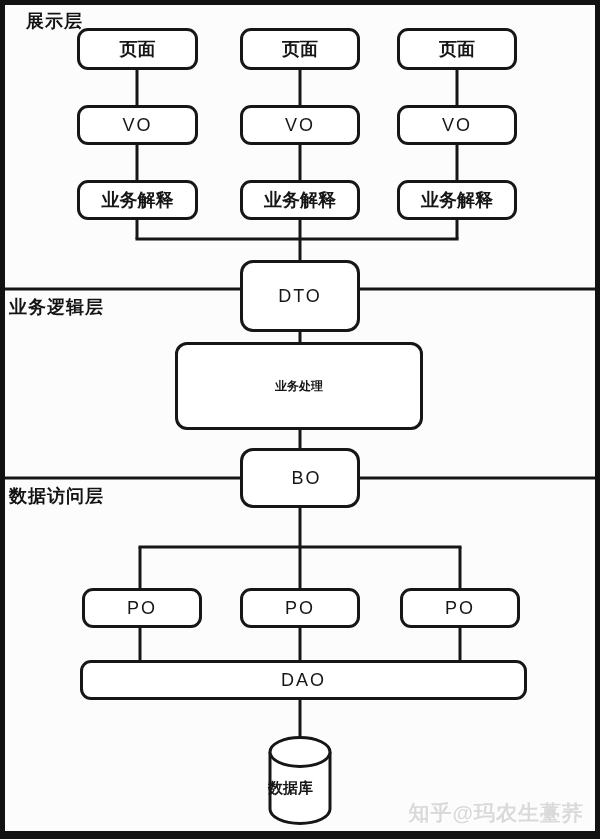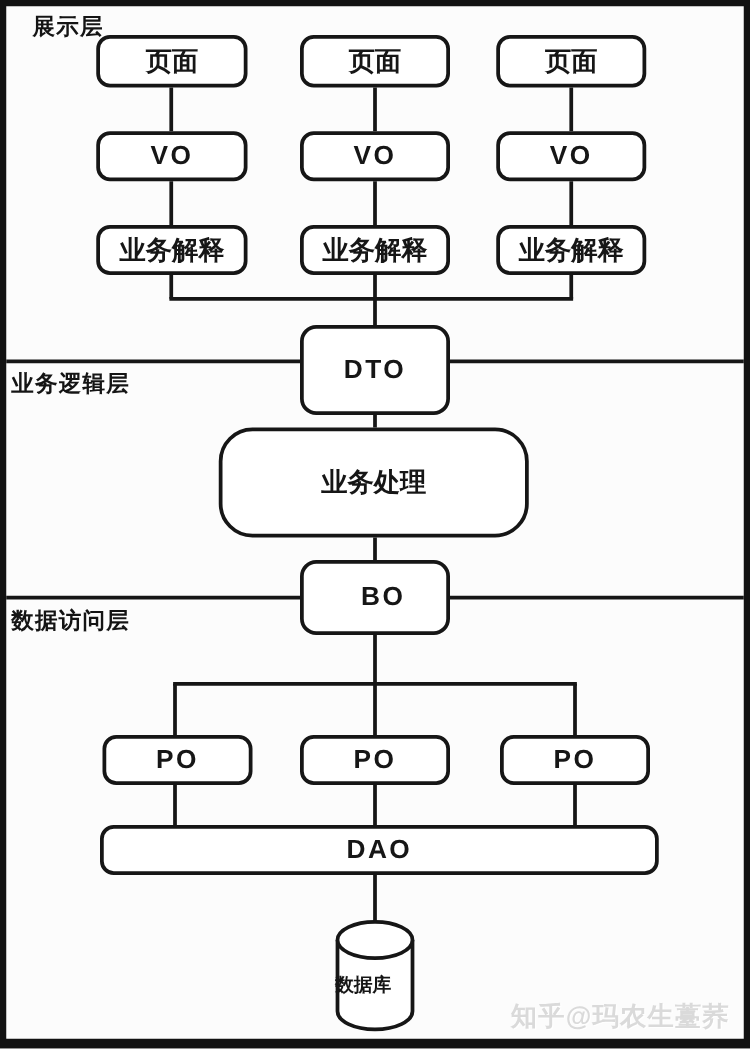--- a/index.html
+++ b/index.html
@@ -9,28 +9,28 @@
   }
   .frame{
     position:absolute;inset:0;border:5px solid #121212;border-bottom-width:8px;
     z-index:30;pointer-events:none;
   }
   svg.wires{position:absolute;left:0;top:0;z-index:1;}
   .box{
     position:absolute;z-index:5;box-sizing:border-box;
     background:#ffffff;border:3px solid #161616;border-radius:11px;
     display:flex;align-items:center;justify-content:center;
-    font-size:21px;font-weight:bold;color:#161616;white-space:nowrap;
+    font-size:18px;font-weight:bold;color:#161616;white-space:nowrap;
   }
-  .acronym{letter-spacing:2px;font-weight:700;}
+  .acronym{letter-spacing:2px;font-weight:400;}
   .layer-label{
     position:absolute;z-index:6;font-size:18px;font-weight:bold;color:#141414;
     letter-spacing:1px;
   }
-  .big{border-radius:27px;font-size:21px;}
+  .big{border-radius:12px;font-size:12px;}
   .cyl-label{
     position:absolute;z-index:7;width:64px;
     font-size:15px;font-weight:bold;color:#161616;
   }
   .watermark{
     position:absolute;z-index:8;right:16px;bottom:12px;
     font-size:21px;font-weight:bold;color:#dadada;
     text-shadow:1px 1px 0 #ffffff;letter-spacing:1px;
   }
 </style>

